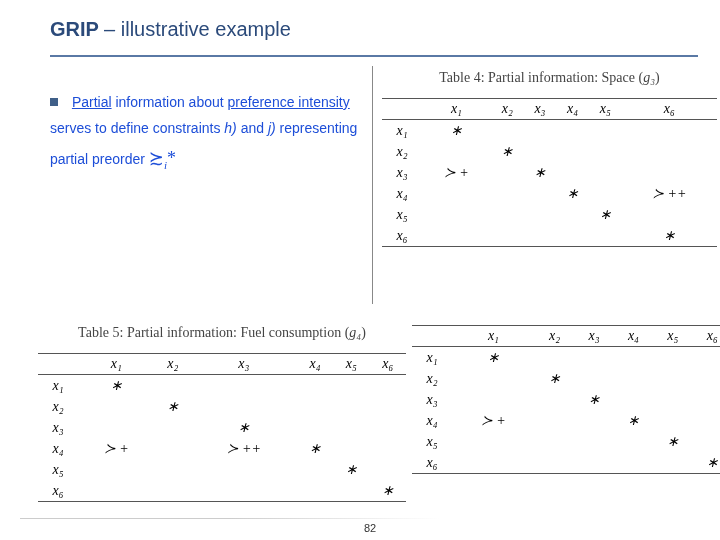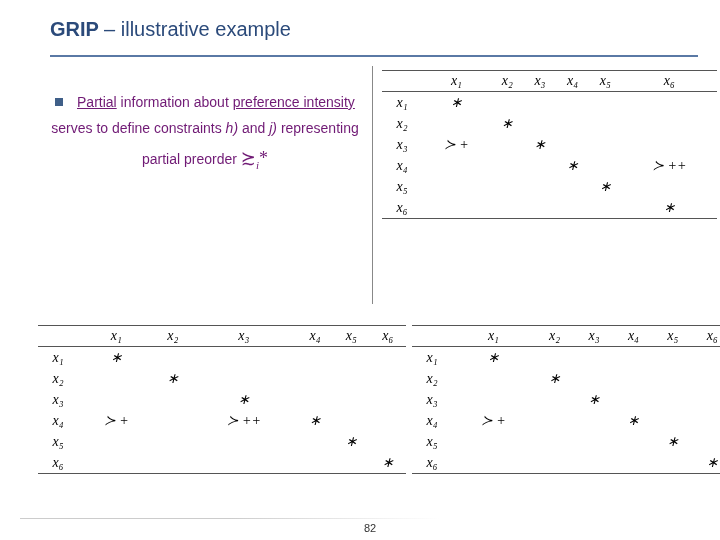--- a/index.html
+++ b/index.html
@@ -1,21 +1,21 @@
 <!DOCTYPE html>
 <html><head>
 <meta charset="utf-8">
 <style>
   * { margin:0; padding:0; box-sizing:border-box; }
   body { width:720px; height:540px; font-family:Georgia,'Times New Roman',serif; background:#fff; color:#000; position:relative; overflow:hidden; }
   .slide { width:708px; height:540px; position:relative;margin-left:20px; }
   .title { font-family:Verdana,Geneva,sans-serif; font-weight:bold; color:#2b4a7a; font-size:20px; padding:18px 0 0 30px; }
   .title .light { font-weight:normal; }
   .hr { height:2px; background:#5a79a5; margin:14px 30px 0 30px; }
-  .left { position:absolute; left:30px; top:90px; width:310px; font-family:Verdana,Geneva,sans-serif; font-size:14px; line-height:1.85; color:#701a75;text-align:center; }
+  .left { position:absolute; left:30px; top:90px; width:310px; font-family:Verdana,Geneva,sans-serif; font-size:14px; line-height:1.85; color:#1d4ed8; }
   .bullet-sq { display:inline-block; width:8px; height:8px; background:#3f5f88; margin-right:10px; vertical-align:1px; }
   .u { text-decoration:underline; }
   .i { font-style:italic; }
   .sym { font-family:'Times New Roman',serif; font-size:18px; }
   .sym sub { font-size:11px; font-style:italic; }
   .tbl-area { position:absolute; font-family:'Times New Roman',serif; }
   .t4 { left:362px; top:70px; width:335px; }
   .t5 { left:18px; top:325px; width:368px; }
   .t6 { left:392px; top:325px; width:320px; }
   .caption { text-align:center; font-size:14px; color:#444; margin-bottom:12px; }
@@ -49,20 +49,23 @@
   <span><span class="u">preference intensity</span></span>
   <span> serves to define constraints </span>
   <span class="i">h)</span>
   <span> and </span>
   <span class="i">j)</span>
   <span> representing  partial preorder </span>
   <span class="sym">≿<sub>i</sub>*</span>
 </div>
 
 <div class="tbl-area t4">
+  <div class="caption">
+    <span>Table 4: Partial information: Space</span> (<span class="gj">g₃</span>)
+  </div>
   <table>
     <tbody>
           <tr class="top-rule">
             <td></td>
             <td>x₁</td>
             <td>x₂</td>
             <td>x₃</td>
             <td>x₄</td>
             <td>x₅</td>
             <td>x₆</td>
@@ -119,20 +122,23 @@
             <td></td>
             <td></td>
             <td></td>
             <td>∗</td>
           </tr>
   </tbody>
       </table>
 </div>
 
 <div class="tbl-area t5">
+  <div class="caption">
+    <span>Table 5: Partial information: Fuel consumption</span> (<span class="gj">g₄</span>)
+  </div>
   <table>
     <tbody>
           <tr class="top-rule">
             <td></td>
             <td>x₁</td>
             <td>x₂</td>
             <td>x₃</td>
             <td>x₄</td>
             <td>x₅</td>
             <td>x₆</td>

